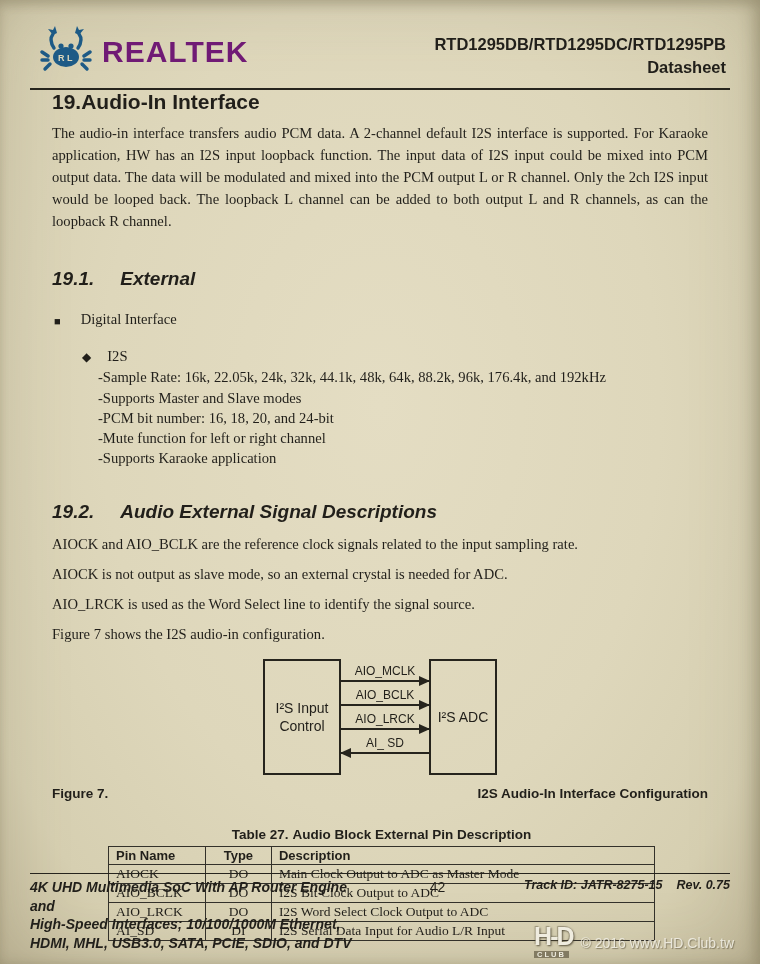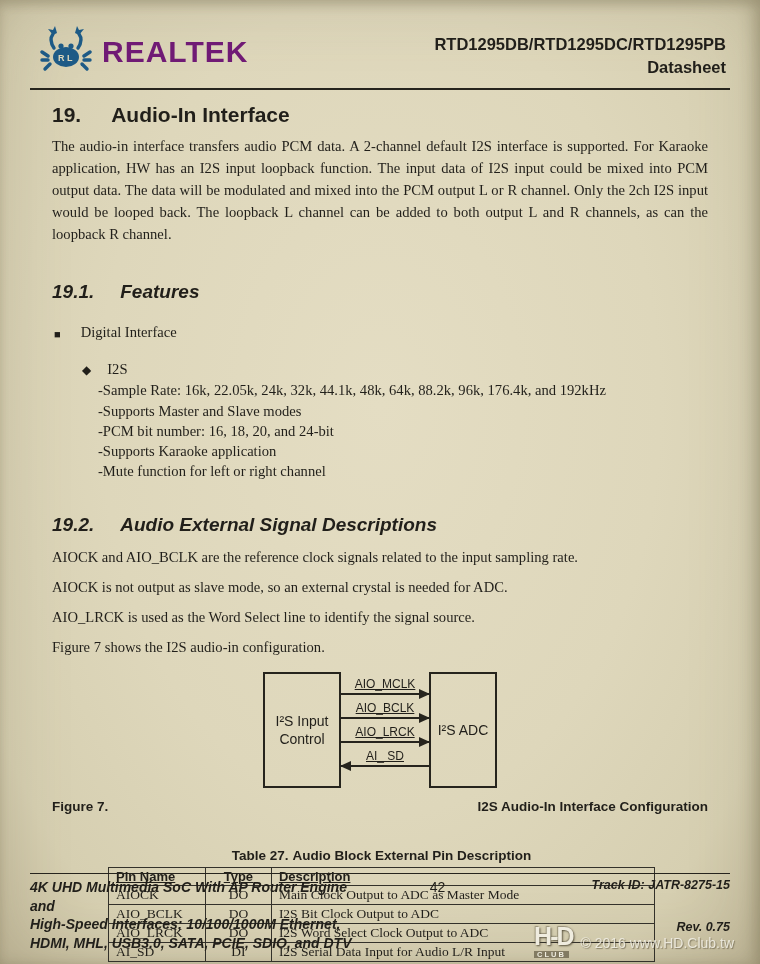--- a/index.html
+++ b/index.html
@@ -31,21 +31,21 @@
   .header-right {
     text-align: right;
     font-family: "Liberation Sans", sans-serif;
     font-weight: bold; font-size: 16.5px; line-height: 1.35;
   }
   
   .content { padding: 0 22px; }
   h1.sec-title {
     font-family: "Liberation Sans", sans-serif;
     font-size: 21px; font-weight: bold;
-    margin-top: 13px; display: flex; gap: 30px;
+    display: flex; gap: 0;
   }
   p.body-par {
     font-size: 14.6px; line-height: 1.5; text-align: justify;
     margin-top: 9px;
   }
   h2.sub-title {
     font-family: "Liberation Sans", sans-serif;
     font-style: italic; font-weight: bold; font-size: 19px;
     display: flex; gap: 26px;
   }
@@ -60,21 +60,21 @@
   
   .figure { display: flex; width: 234px; margin: 16px auto 0 auto; }
   .fig-box {
     border: 2px solid #26241d; height: 116px;
     display: flex; align-items: center; justify-content: center; text-align: center;
     font-family: "Liberation Sans", sans-serif; font-size: 14px; line-height: 1.3;
     padding: 0 6px;
   }
   .fig-box.left { width: 78px; }
   .fig-box.right { width: 68px; }
-  .fig-middle { width: 88px; display: flex; flex-direction: column; padding-top: 5px; text-decoration: underline; }
+  .fig-middle { width: 88px; display: flex; flex-direction: column; padding-top: 5px; }
   .signal { height: 24px; }
   .sig-lbl {
     font-family: "Liberation Sans", sans-serif; font-size: 12px; line-height: 14px;
     text-align: center; margin-bottom: 2px; white-space: nowrap;
   }
   .sig-line { position: relative; height: 2px; background: #26241d; width: 100%; }
   .sig-line.dir-right::after {
     content: ""; position: absolute; right: -1px; top: 50%; transform: translateY(-50%);
     border-left: 11px solid #26241d; border-top: 5px solid transparent; border-bottom: 5px solid transparent;
   }
@@ -83,49 +83,49 @@
     border-right: 11px solid #26241d; border-top: 5px solid transparent; border-bottom: 5px solid transparent;
   }
   .fig-caption {
     font-family: "Liberation Sans", sans-serif; font-weight: bold; font-size: 13.5px;
     text-align: center; margin-top: 11px; display: flex; justify-content: space-between; gap: 22px;
   }
   
   .tbl-wrap { margin-left: 56px; width: 547px; }
   .tbl-caption {
     font-family: "Liberation Sans", sans-serif; font-weight: bold; font-size: 13.5px;
-    text-align: center; margin-top: 34px; display: flex; justify-content: center; gap: 4px;
+    text-align: center; margin-top: 26px; display: flex; justify-content: center; gap: 4px;
   }
   table.pin-table {
     border-collapse: collapse; width: 100%; margin-top: 4px;
   }
   table.pin-table th, table.pin-table td {
     border: 1.4px solid #33312a; padding: 1px 7px; height: 18px;
   }
   table.pin-table th {
-    font-family: "Liberation Sans", sans-serif; font-size: 13px; font-weight: bold; text-align: left; text-decoration: underline;
+    font-family: "Liberation Sans", sans-serif; font-size: 13px; font-weight: bold; text-align: left;
   }
   table.pin-table td { font-size: 13.5px; }
   .col-pin { width: 97px; }
   .col-type { width: 66px; text-align: center !important; }
   .col-desc { width: 384px; }
   
   .footer {
     position: absolute; left: 30px; right: 30px; bottom: 12px;
     border-top: 1.5px solid #26241d; padding-top: 4px;
     display: flex; align-items: flex-start;
     font-family: "Liberation Sans", sans-serif;
   }
   .footer-desc {
     width: 345px; font-style: italic; font-weight: bold; font-size: 14px; line-height: 1.32;
   }
   .footer-page { flex: 1; text-align: center; font-size: 14px; padding-top: 1px; }
   .footer-track {
-    width: 230px; text-align: right; font-style: italic; font-weight: bold; font-size: 12.5px;
-    display: flex; justify-content: flex-end; gap: 28px; white-space: nowrap; flex-direction: column;
+    width: 230px; text-align: center; font-style: italic; font-weight: bold; font-size: 12.5px;
+    display: flex; justify-content: flex-end; gap: 14px; white-space: nowrap;
   }
   
   .watermark {
     position: absolute; right: 26px; bottom: 6px;
     display: flex; align-items: center; gap: 8px;
     font-family: "Liberation Sans", sans-serif;
   }
   .hd-logo { text-align: left; line-height: 0.7; }
   .hd-logo-main {
     font-weight: 900; font-size: 25px; letter-spacing: -2px; color: #efecdf;
@@ -183,36 +183,36 @@
   <div class="content">
 
     <h1 class="sec-title">
       <span>19.</span>
       <span>Audio-In Interface</span>
     </h1>
     <p class="body-par">The audio-in interface transfers audio PCM data. A 2-channel default I2S interface is supported. For Karaoke application, HW has an I2S input loopback function. The input data of I2S input could be mixed into PCM output data. The data will be modulated and mixed into the PCM output L or R channel. Only the 2ch I2S input would be looped back. The loopback L channel can be added to both output L and R channels, as can the loopback R channel.</p>
 
     <h2 class="sub-title features-head">
       <span>19.1.</span>
-      <span>Features</span>
+      <span>External</span>
     </h2>
     <div class="bullet-row">
       <span class="bullet-sq">■</span>
       <span>Digital Interface</span>
     </div>
     <div class="bullet-row diamond">
       <span class="bullet-dm">◆</span>
       <span>I2S</span>
     </div>
     <div class="feature-items">
       <div>-Sample Rate: 16k, 22.05k, 24k, 32k, 44.1k, 48k, 64k, 88.2k, 96k, 176.4k, and 192kHz</div>
       <div>-Supports Master and Slave modes</div>
       <div>-PCM bit number: 16, 18, 20, and 24-bit</div>
+      <div>-Mute function for left or right channel</div>
       <div>-Supports Karaoke application</div>
-      <div>-Mute function for left or right channel</div>
     </div>
 
     <h2 class="sub-title signals-head">
       <span>19.2.</span>
       <span>Audio External Signal Descriptions</span>
     </h2>
     <p class="sig-par">AIOCK and AIO_BCLK are the reference clock signals related to the input sampling rate.</p>
     <p class="sig-par">AIOCK is not output as slave mode, so an external crystal is needed for ADC.</p>
     <p class="sig-par">AIO_LRCK is used as the Word Select line to identify the signal source.</p>
     <p class="sig-par">Figure 7 shows the I2S audio-in configuration.</p>

